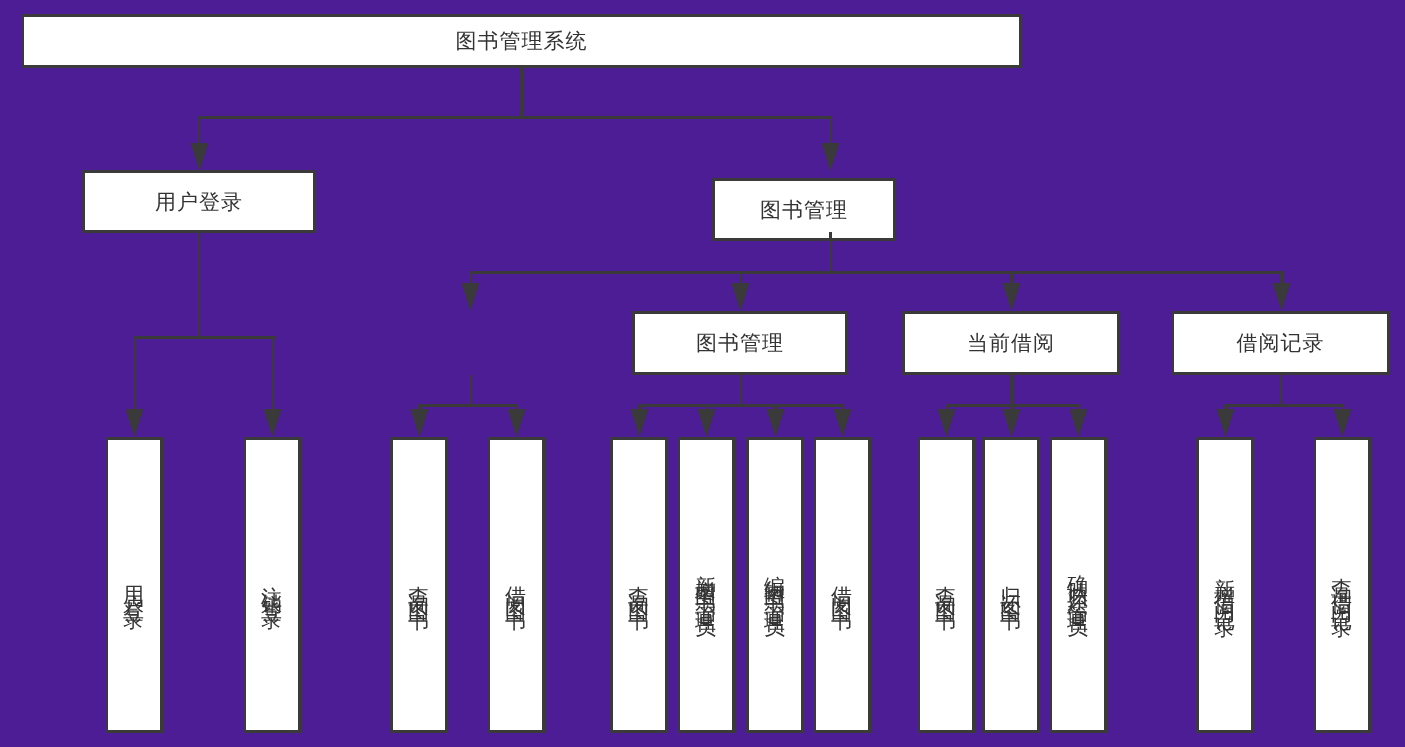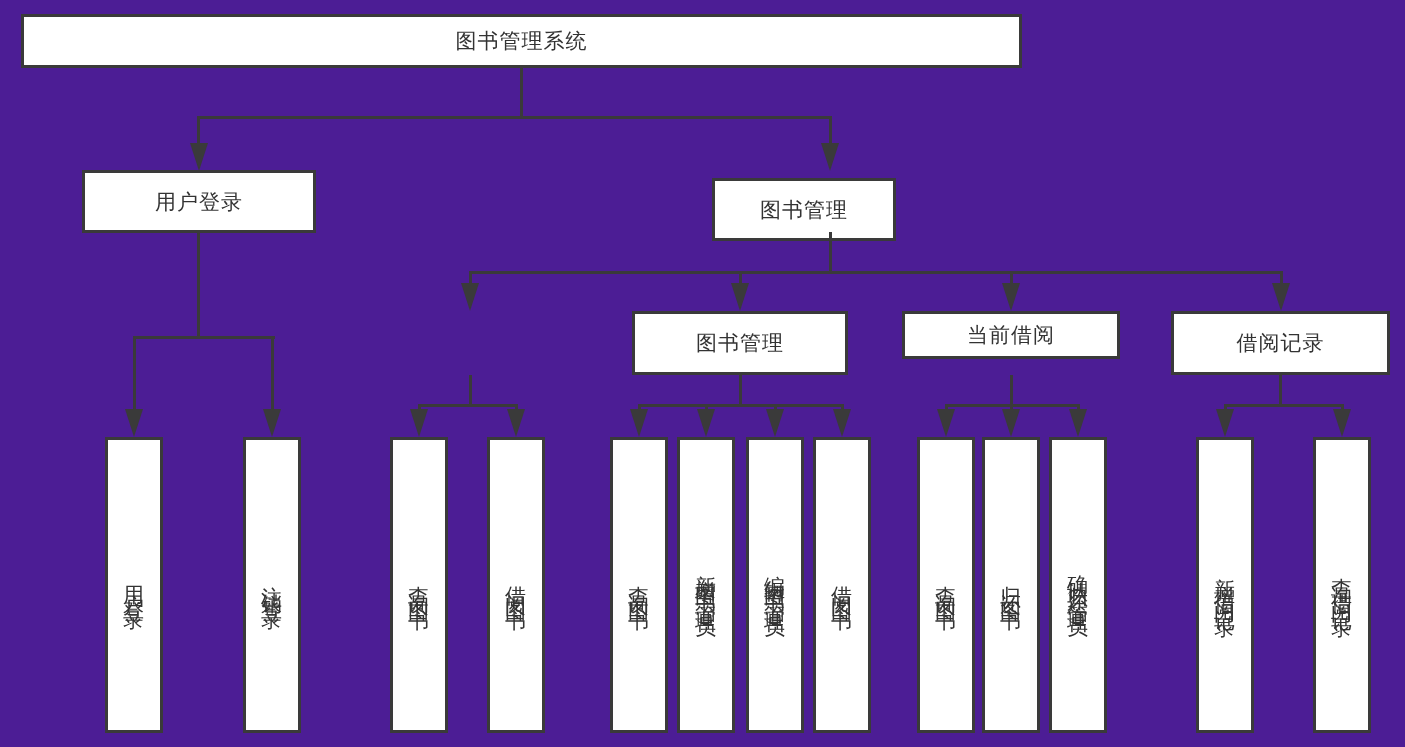--- a/index.html
+++ b/index.html
@@ -83,21 +83,21 @@
   <div class="vline" style="left:469px; top:271px; height:14px;"></div>
   <div class="ahead" style="left:461px; top:283px;"></div>
   <div class="vline" style="left:739px; top:271px; height:14px;"></div>
   <div class="ahead" style="left:731px; top:283px;"></div>
   <div class="vline" style="left:1010px; top:271px; height:14px;"></div>
   <div class="ahead" style="left:1002px; top:283px;"></div>
   <div class="vline" style="left:1280px; top:271px; height:14px;"></div>
   <div class="ahead" style="left:1272px; top:283px;"></div>
 
   <div class="box" style="left:632px; top:311px; width:216px; height:64px;">图书管理</div>
-  <div class="box" style="left:902px; top:311px; width:218px; height:48px;">当前借阅</div>
+  <div class="box" style="left:902px; top:311px; width:218px; height:64px;">当前借阅</div>
   <div class="box" style="left:1171px; top:311px; width:219px; height:64px;">借阅记录</div>
 
   <div class="vline" style="left:469px; top:375px; height:32px;"></div>
   <div class="hline" style="left:418px; top:404px; width:99px;"></div>
   <div class="vline" style="left:418px; top:404px; height:7px;"></div>
   <div class="ahead" style="left:410px; top:409px;"></div>
   <div class="vline" style="left:515px; top:404px; height:7px;"></div>
   <div class="ahead" style="left:507px; top:409px;"></div>
 
   <div class="vline" style="left:739px; top:375px; height:32px;"></div>

